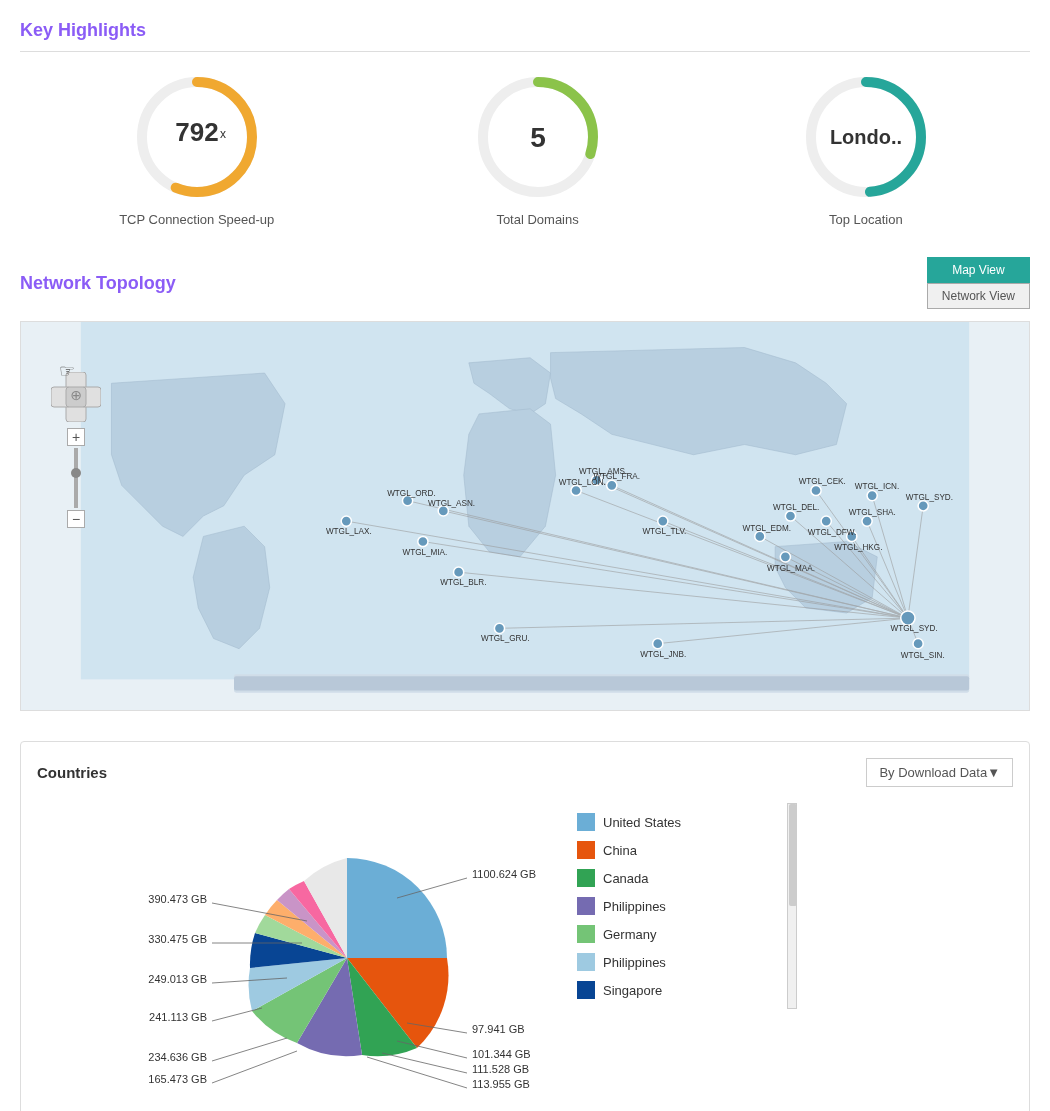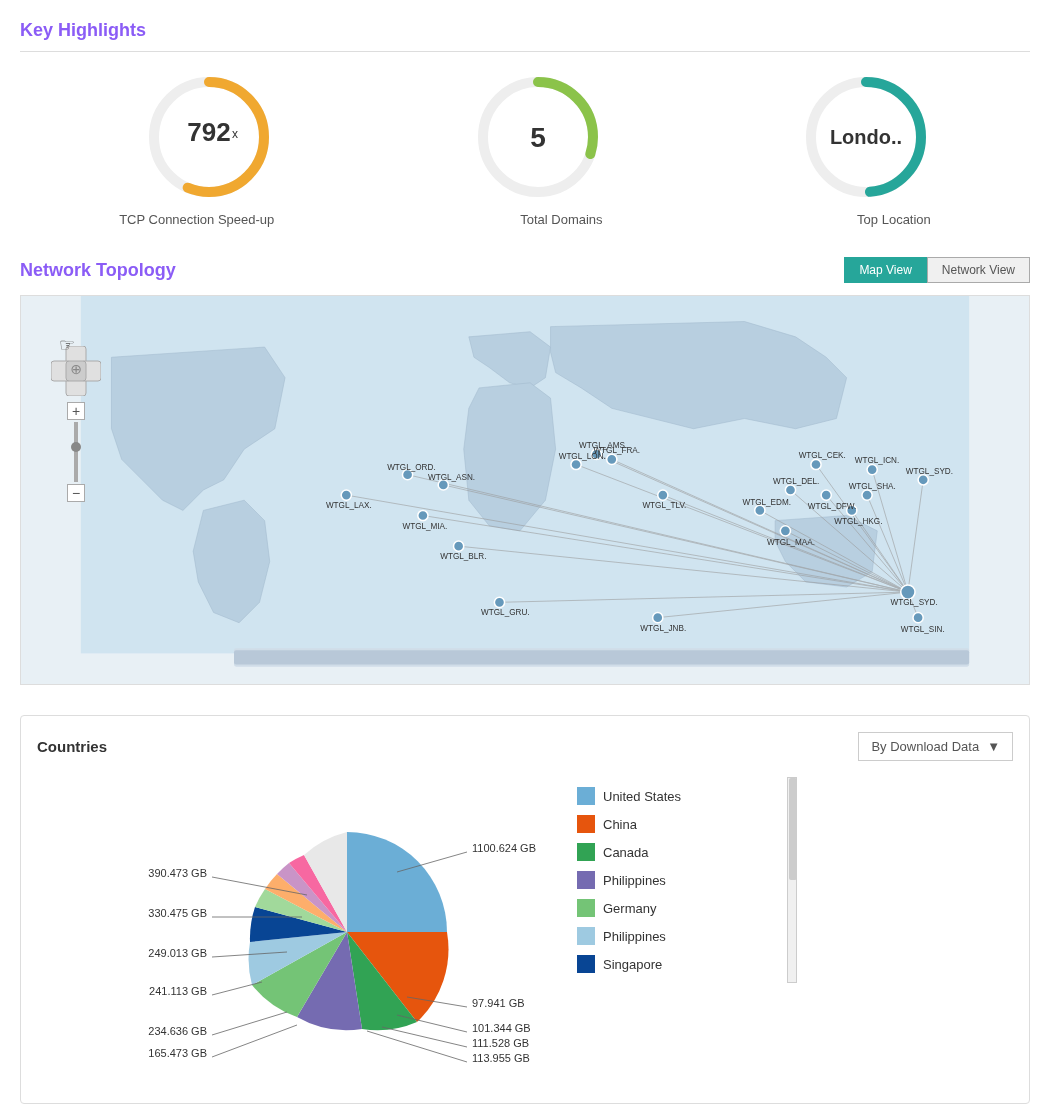--- a/index.html
+++ b/index.html
@@ -5,51 +5,51 @@
     * { box-sizing: border-box; margin: 0; padding: 0; }
     body { font-family: Arial, sans-serif; background: #f5f5f5; color: #333; font-size: 13px; }
 
     .page-wrapper { background: #fff; max-width: 1050px; margin: 0 auto; padding: 20px; }
 
     
     .section-title { font-size: 18px; font-weight: 600; color: #8b5cf6; padding-bottom: 10px; border-bottom: 1px solid #ddd; margin-bottom: 20px; }
 
     .highlights-row { display: flex; justify-content: space-around; align-items: center; margin-bottom: 30px; }
 
-    .highlight-item { display: flex; flex-direction: column; align-items: flex-end; gap: 10px; }
+    .highlight-item { display: flex; flex-direction: column; align-items: center; gap: 10px; }
     .circle-track { fill: none; stroke: #eee; stroke-width: 10; }
     .circle-progress { fill: none; stroke-width: 10; stroke-linecap: round; }
     .circle-text { font-size: 22px; font-weight: bold; fill: #333; dominant-baseline: central; text-anchor: middle; }
 
     .highlight-label { font-size: 13px; color: #555; text-align: center; }
 
     
     .topology-header { display: flex; justify-content: space-between; align-items: center; margin-bottom: 12px; }
-    .view-toggle { display: flex; }
+    .view-toggle { display: flex; flex-direction: column; }
     .view-btn { padding: 5px 14px; font-size: 12px; cursor: pointer; border: 1px solid #aaa; background: #f0f0f0; color: #555; }
     .view-btn.active { background: #26a69a; color: #fff; border-color: #26a69a; }
 
     .map-container { width: 100%; height: 390px; background: #e8f0f5; border: 1px solid #ddd; position: relative; overflow: hidden; margin-bottom: 30px; }
 
     
     .map-svg { width: 100%; height: 100%; }
 
     
     .map-controls { position: absolute; top: 30px; left: 30px; display: flex; flex-direction: column; align-items: center; gap: 2px; }
     .zoom-controls { display: flex; flex-direction: column; align-items: center; }
     .zoom-btn { width: 18px; height: 18px; background: #fff; border: 1px solid #aaa; cursor: pointer; font-size: 14px; line-height: 16px; text-align: center; color: #555; }
     .zoom-slider { width: 4px; height: 60px; background: #aaa; margin: 2px auto; position: relative; }
     .zoom-slider-thumb { width: 10px; height: 10px; background: #888; border-radius: 50%; position: absolute; left: -3px; top: 20px; }
     .hand-icon { position: absolute; top: 8px; left: 8px; font-size: 18px; color: #555; }
 
     
     .countries-section { border: 1px solid #ddd; border-radius: 4px; padding: 16px; background: #fff; }
     .countries-header { display: flex; justify-content: space-between; align-items: center; margin-bottom: 16px; }
     .countries-title { font-size: 15px; font-weight: bold; color: #333; }
-    .dropdown-btn { padding: 6px 12px; border: 1px solid #ccc; background: #fff; font-size: 13px; cursor: pointer; display: flex; align-items: center; gap: 8px; color: #555; }
+    .dropdown-btn { padding: 6px 12px; border: 1px solid #ccc; background: #fff; font-size: 13px; cursor: pointer; display: flex; align-items: center; color: #555; }
 
     .countries-content { display: flex; align-items: flex-start; gap: 20px; }
 
     .pie-chart-area { position: relative; flex: 0 0 520px; height: 310px; }
 
     .legend-area { flex: 0 0 220px; padding-top: 10px; position: relative; max-height: 260px; overflow: hidden; }
     .legend-item { display: flex; align-items: center; gap: 8px; margin-bottom: 10px; font-size: 13px; }
     .legend-color { width: 18px; height: 18px; flex-shrink: 0; }
     .legend-scroll { position: absolute; right: 0; top: 0; width: 10px; height: 100%; background: #f0f0f0; border: 1px solid #ccc; }
     .scroll-bar { width: 8px; height: 50%; background: #ccc; border-radius: 2px; position: absolute; top: 0; left: 1px; }

